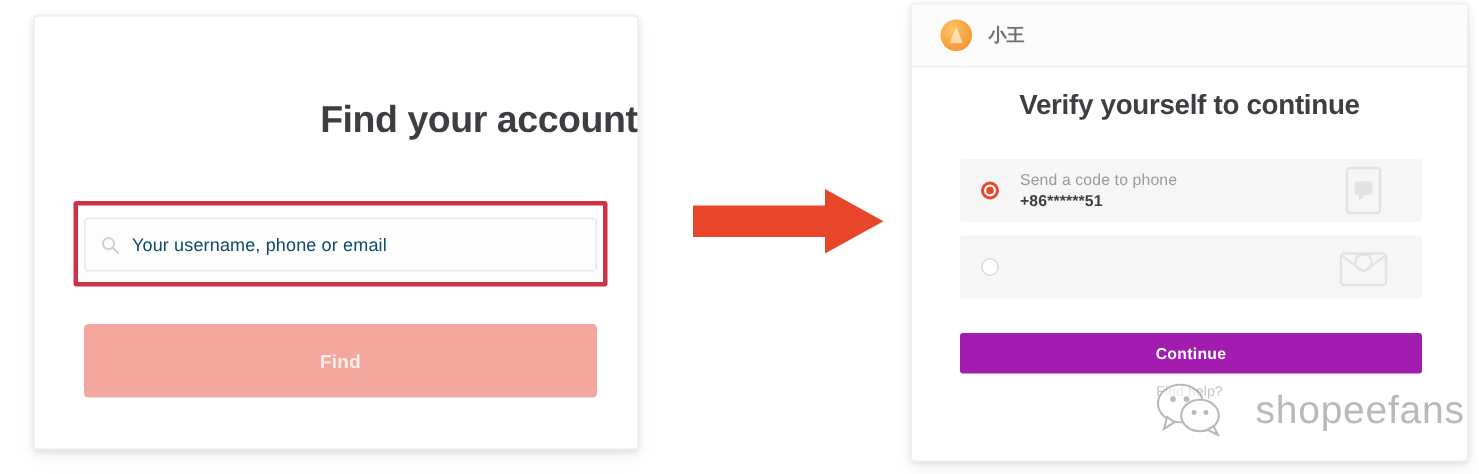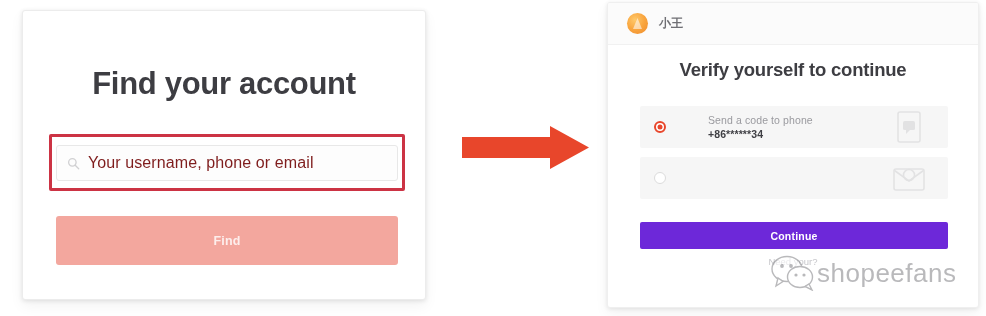--- a/index.html
+++ b/index.html
@@ -34,22 +34,22 @@
     border-radius: 3px;
     box-shadow: 0 1px 4px rgba(0,0,0,0.10), 0 6px 14px rgba(0,0,0,0.05);
     box-sizing: border-box;
   }
 
   #find-title {
     position: absolute;
     left: 0;
     right: 0;
     top: 55px;
-    text-align: center;
-    font-size: 31px;
+    text-align: right;
+    font-size: 25px;
     font-weight: bold;
     color: #3d3d42;
     letter-spacing: -0.3px;
   }
 
   
   #annotation-box {
     position: absolute;
     left: 26px;
     top: 123px;
@@ -76,22 +76,22 @@
     gap: 8px;
   }
   #search-field .sicon {
     flex: 0 0 auto;
     width: 13px;
     height: 13px;
     opacity: 0.45;
     display: block;
   }
   #search-placeholder {
-    font-size: 16px;
-    color: #7f1d1d;
+    font-size: 12px;
+    color: #0c4a6e;
     letter-spacing: 0.1px;
     white-space: nowrap;
   }
 
   #find-button {
     position: absolute;
     left: 33px;
     top: 205px;
     width: 342px;
     height: 49px;
@@ -185,21 +185,20 @@
     position: relative;
     height: 42px;
     background: #f6f6f6;
     border-radius: 2px;
     display: flex;
     align-items: center;
     padding-left: 14px;
     margin-bottom: 9px;
     overflow: hidden;
     box-sizing: border-box;
-    gap: 28px;
   }
 
   .radio {
     flex: 0 0 auto;
     width: 12px;
     height: 12px;
     border-radius: 50%;
     box-sizing: border-box;
     position: relative;
     background: #ffffff;
@@ -248,21 +247,21 @@
     height: 34px;
     opacity: 0.18;
   }
 
   #continue-button {
     position: absolute;
     left: 32px;
     top: 219px;
     width: 308px;
     height: 27px;
-    background: #6d28d9;
+    background: #a21caf;
     border: none;
     border-radius: 2px;
     color: #ffffff;
     font-family: inherit;
     font-size: 10.5px;
     font-weight: 600;
     letter-spacing: 0.2px;
     cursor: pointer;
   }
 
@@ -275,21 +274,21 @@
     color: #c6c6ca;
   }
 
   
   #watermark {
     position: absolute;
     left: 770px;
     top: 255px;
     display: flex;
     align-items: center;
-    gap: 1px;
+    gap: 21px;
     opacity: 0.62;
     pointer-events: none;
   }
   #watermark .wm-text {
     font-size: 26px;
     color: #8f8f93;
     letter-spacing: 0.5px;
     font-family: "Liberation Sans", sans-serif;
   }
 </style>
@@ -327,42 +326,42 @@
     </div>
 
     <div id="verify-title">Verify yourself to continue</div>
 
     <div id="options">
 
       <div class="option-row">
         <span class="radio on"></span>
         <span class="option-text">
           <span class="option-label">Send a code to phone</span>
-          <span class="option-value">+86******34</span>
+          <span class="option-value">+86******51</span>
         </span>
         <svg class="option-icon" viewBox="0 0 34 34">
           <rect x="6" y="2" width="22" height="30" rx="2" fill="none" stroke="#8d8d92" stroke-width="1.6"></rect>
           <rect x="11" y="11" width="12" height="9" rx="1.5" fill="#8d8d92"></rect>
           <polygon points="14,20 14,24 18,20" fill="#8d8d92"></polygon>
         </svg>
       </div>
 
       <div class="option-row">
         <span class="radio off"></span>
         <svg class="option-icon" viewBox="0 0 34 34">
           <rect x="2" y="8" width="30" height="21" rx="2" fill="none" stroke="#8d8d92" stroke-width="1.6"></rect>
           <path d="M2.5 9.5 L17 20 L31.5 9.5" fill="none" stroke="#8d8d92" stroke-width="1.6"></path>
           <circle cx="17" cy="14" r="5.5" fill="none" stroke="#8d8d92" stroke-width="1.6"></circle>
         </svg>
       </div>
     </div>
 
     <button id="continue-button">Continue</button>
 
-    <div id="need-help">Need your?</div>
+    <div id="need-help">Find help?</div>
   </div>
 
   <div id="watermark">
     <svg width="46" height="36" viewBox="0 0 46 36">
       <ellipse cx="17" cy="14" rx="15" ry="12.5" fill="#ffffff" stroke="#8f8f93" stroke-width="1.4"></ellipse>
       <polygon points="8,23 6,31 13,26.5" fill="#ffffff" stroke="#8f8f93" stroke-width="1.4"></polygon>
       <circle cx="12" cy="11" r="1.9" fill="#8f8f93"></circle>
       <circle cx="21" cy="11" r="1.9" fill="#8f8f93"></circle>
       <ellipse cx="30" cy="22" rx="12.5" ry="10.5" fill="#ffffff" stroke="#8f8f93" stroke-width="1.4"></ellipse>
       <polygon points="39,29 42,35 35,31.5" fill="#ffffff" stroke="#8f8f93" stroke-width="1.4"></polygon>

